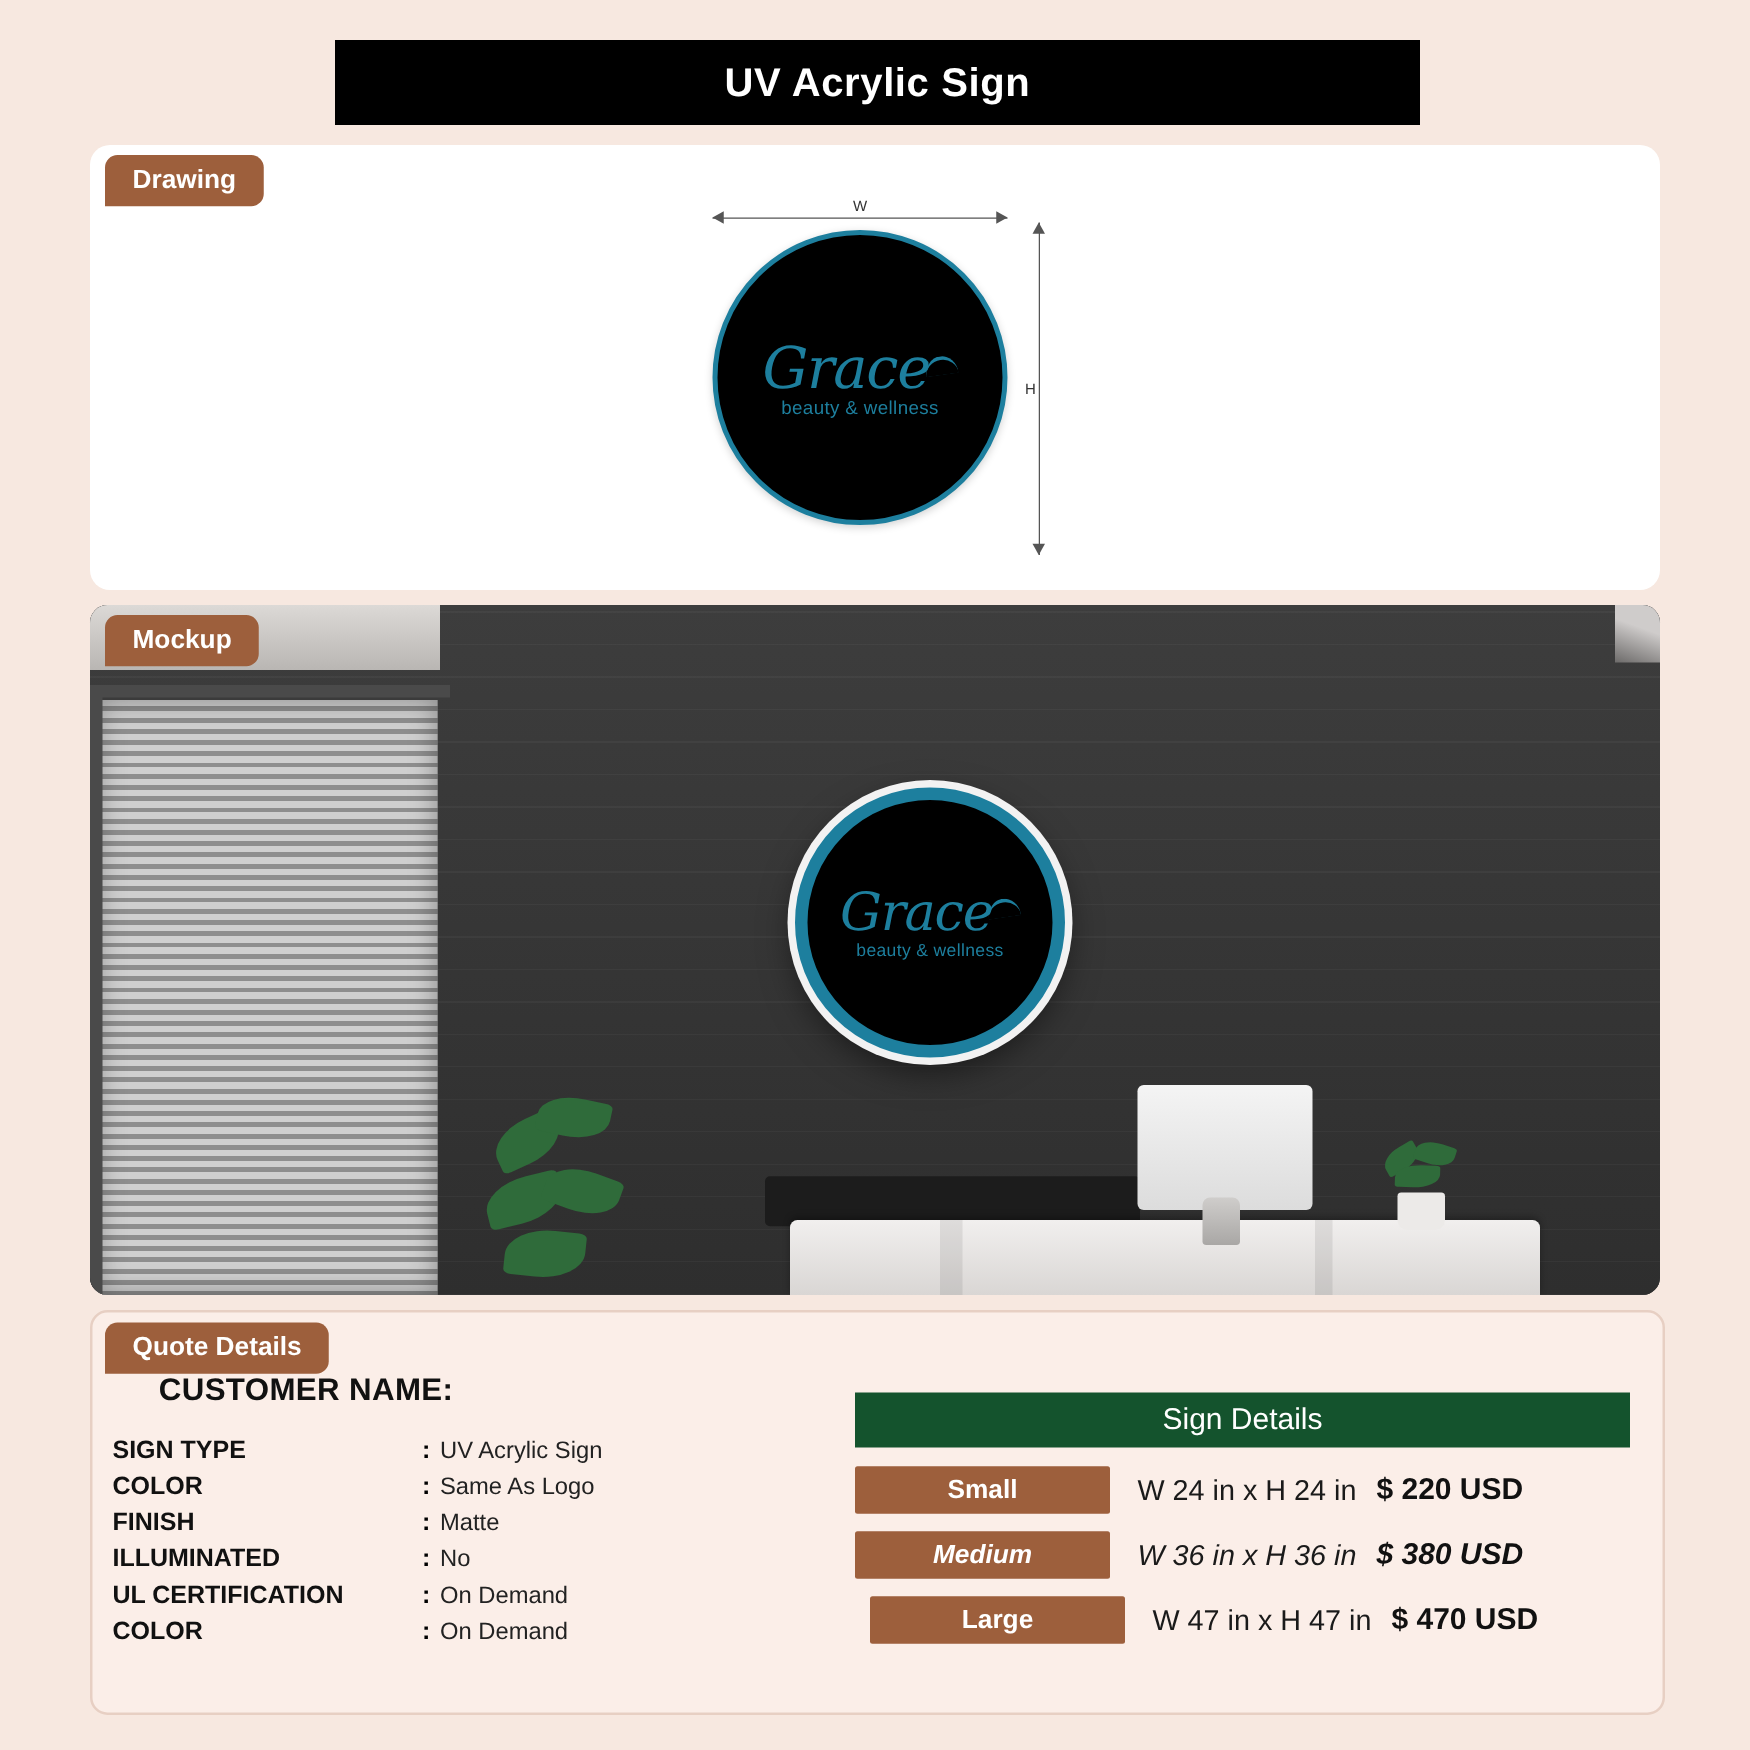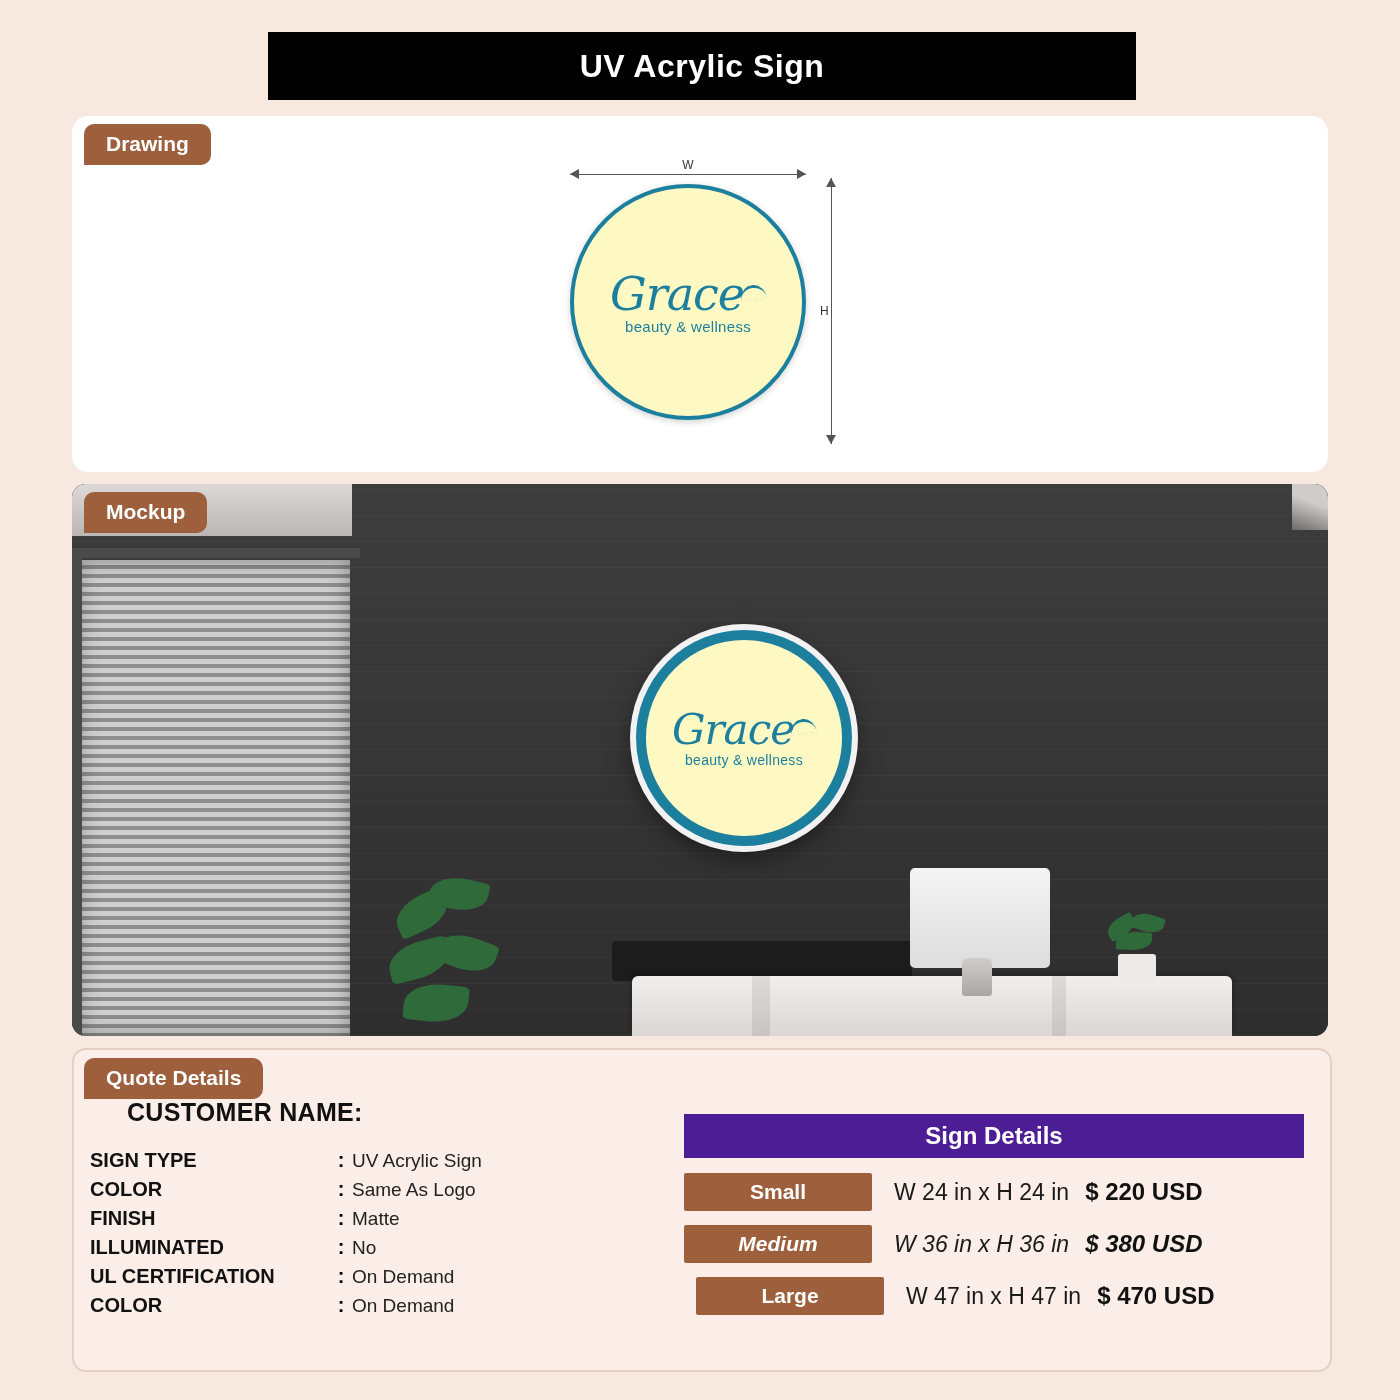--- a/index.html
+++ b/index.html
@@ -131,21 +131,21 @@
     background: #fff;
     padding: 4px 0;
     font-size: 12px;
     color: #333;
   }
 
   
   .logo-circle {
     position: absolute;
     border-radius: 50%;
-    background: #fef9c3;
+    background: #000000;
     box-sizing: border-box;
     display: flex;
     align-items: center;
     justify-content: center;
   }
   #draw-logo {
     left: 498px;
     top: 68px;
     width: 236px;
     height: 236px;
@@ -390,41 +390,41 @@
     color: #222;
   }
 
   
   .sd-header {
     position: absolute;
     left: 684px;
     top: 1114px;
     width: 620px;
     height: 44px;
-    background: #4c1d95;
+    background: #14532d;
     color: #ffffff;
     display: flex;
     align-items: center;
     justify-content: center;
     font-size: 24px;
-    font-weight: bold;
+    font-weight: normal;
   }
   .sd-row {
     position: absolute;
     left: 684px;
     width: 620px;
     height: 40px;
     display: flex;
     align-items: center;
   }
   #sd-row-0 { top: 1172px; }
   #sd-row-1 { top: 1224px; font-style: italic; }
   #sd-row-2 { top: 1276px; margin-left: 12px; }
   .sd-size {
-    width: 188px;
+    width: 204px;
     height: 38px;
     background: #9d5f3c;
     color: #ffffff;
     display: flex;
     align-items: center;
     justify-content: center;
     font-size: 21px;
     font-weight: bold;
     border-radius: 2px;
   }

